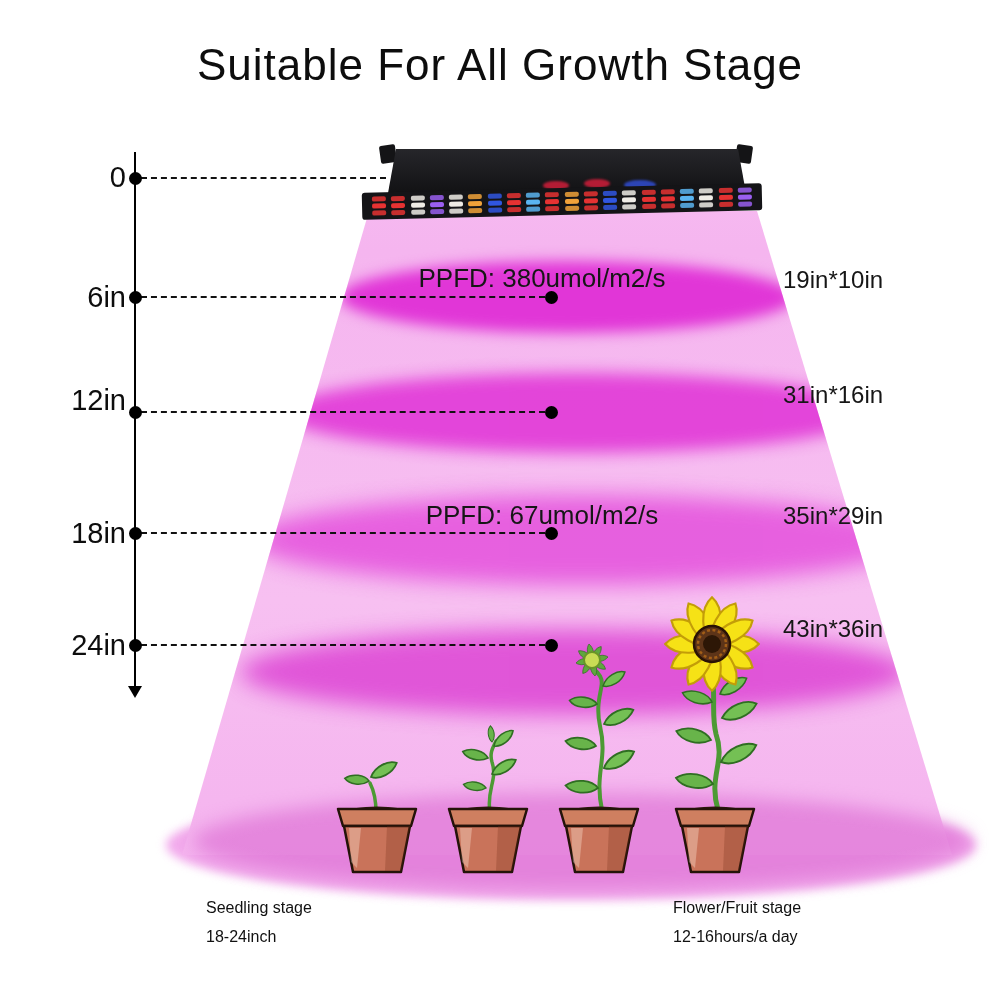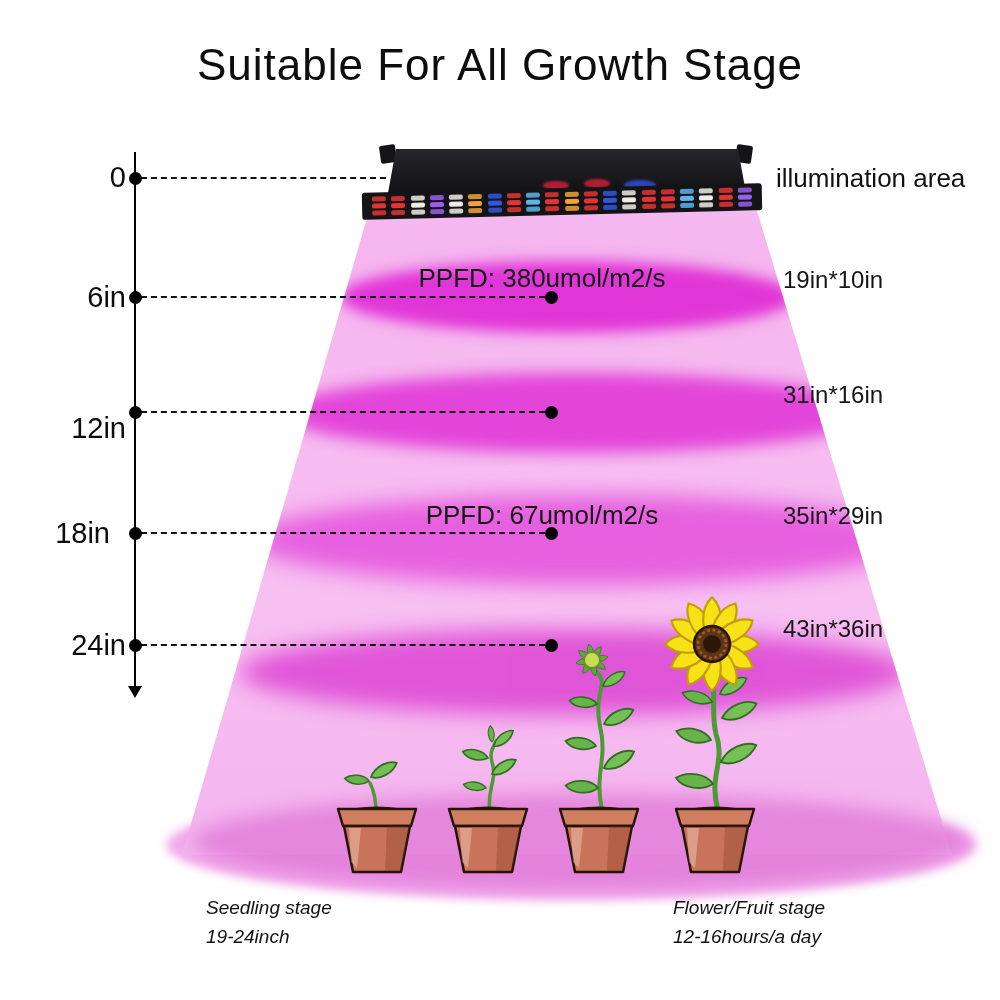--- a/index.html
+++ b/index.html
@@ -40,21 +40,21 @@
 
   
   .vline{left:134px;top:152px;width:2px;height:536px;background:#000;}
   .arrow{left:128px;top:686px;width:0;height:0;border-left:7px solid transparent;
          border-right:7px solid transparent;border-top:12px solid #000;}
   .dot{width:13px;height:13px;border-radius:50%;background:#000;}
   .dash{border-top:2px dashed #111;height:0;}
   .tick-label{width:70px;text-align:right;font-size:29px;color:#0d0d0d;}
 
   
-  .stage{font-size:19px;line-height:29px;font-style:italic;}
+  .stage{font-size:16px;line-height:29px;}
 </style>
 </head>
 <body>
 
 <div class="canvas">
 
   <div class="abs floor-light"></div>
   <div class="abs cone">
     <div class="band band1"></div>
     <div class="band band2"></div>
@@ -291,37 +291,36 @@
   <div class="abs dot" style="left:129px;top:527px"></div>
   <div class="abs dot" style="left:129px;top:639px"></div>
 
   <div class="abs dot" style="left:545px;top:291px"></div>
   <div class="abs dot" style="left:545px;top:406px"></div>
   <div class="abs dot" style="left:545px;top:527px"></div>
   <div class="abs dot" style="left:545px;top:639px"></div>
 
   <div class="abs tick-label" style="left:56px;top:161px">0</div>
   <div class="abs tick-label" style="left:56px;top:281px">6in</div>
-  <div class="abs tick-label" style="left:56px;top:412px">12in</div>
-  <div class="abs tick-label" style="left:40px;top:517px">18in</div>
+  <div class="abs tick-label" style="left:56px;top:384px">12in</div>
+  <div class="abs tick-label" style="left:56px;top:517px">18in</div>
   <div class="abs tick-label" style="left:56px;top:629px">24in</div>
 
   <div class="abs title">Suitable For All Growth Stage</div>
-  <div class="abs illum">illumination area</div>
 
   <div class="abs ppfd" style="top:263px">PPFD:  380umol/m2/s</div>
   <div class="abs ppfd" style="top:500px">PPFD:  67umol/m2/s</div>
 
   <div class="abs area-label" style="top:266px">19in*10in</div>
   <div class="abs area-label" style="top:381px">31in*16in</div>
   <div class="abs area-label" style="top:502px">35in*29in</div>
   <div class="abs area-label" style="top:615px">43in*36in</div>
 
   <div class="abs stage" style="left:206px;top:893px">
     <div>Seedling stage</div>
-    <div>19-24inch</div>
+    <div>18-24inch</div>
   </div>
   <div class="abs stage" style="left:673px;top:893px">
     <div>Flower/Fruit stage</div>
     <div>12-16hours/a day</div>
   </div>
 
 </div>
 
 </body></html>

